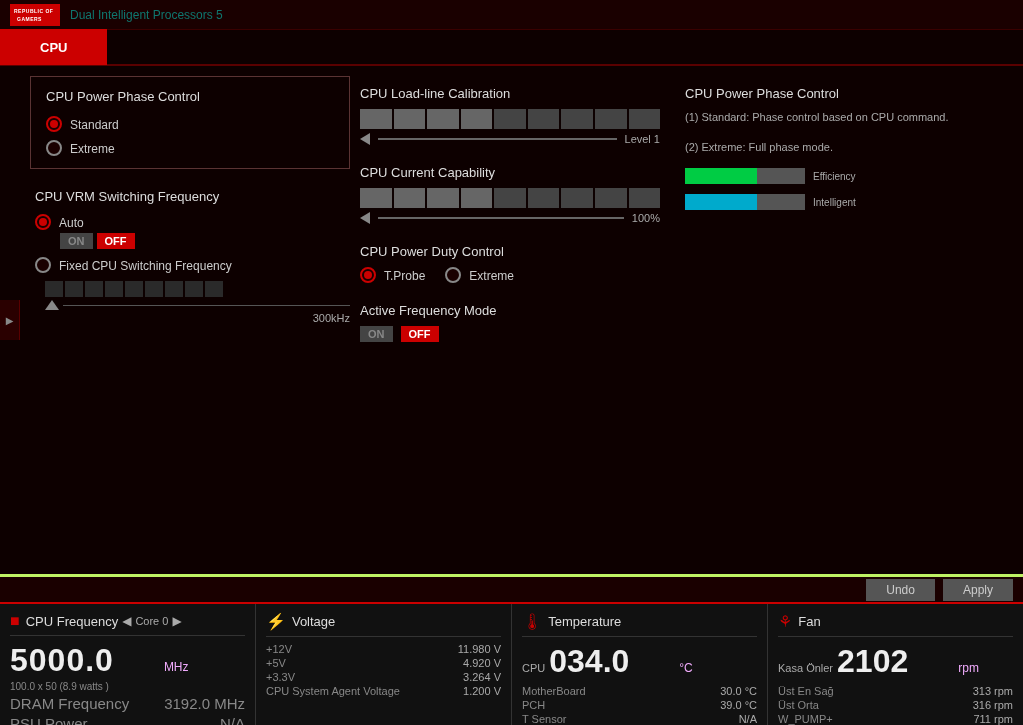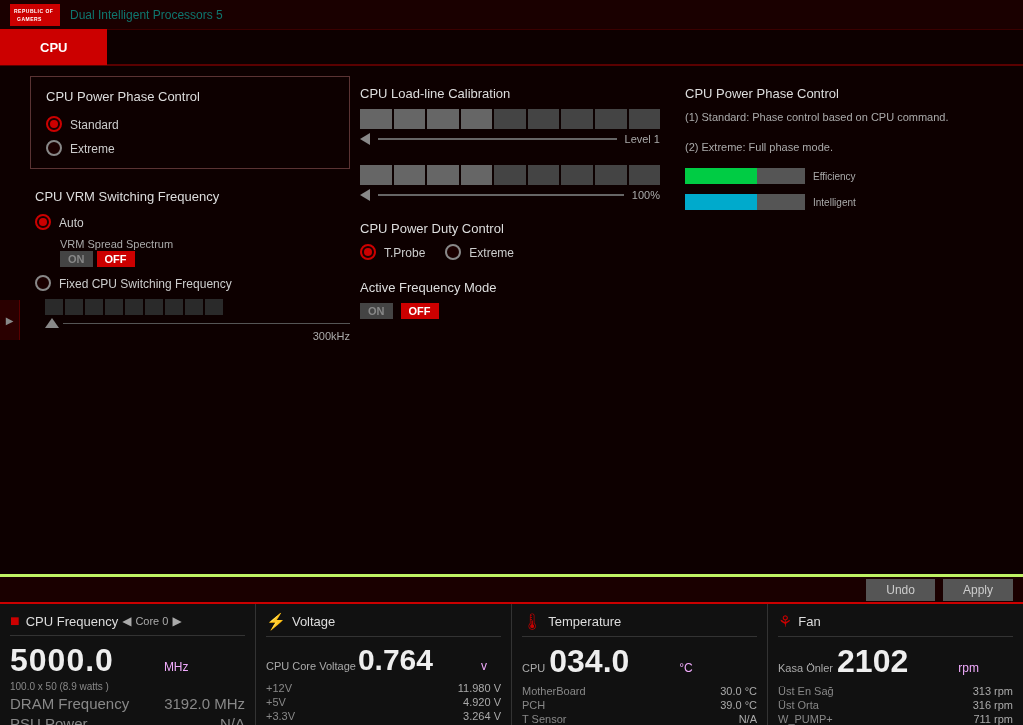--- a/index.html
+++ b/index.html
@@ -403,23 +403,20 @@
 
     <div class="freq-section">
       <div class="freq-title">CPU VRM Switching Frequency</div>
       <div class="radio-item" style="margin-bottom:8px;">
         <div class="radio-outer active">
           <div class="radio-inner"></div>
         </div>
         <span class="radio-label">Auto</span>
       </div>
 
-      <div class="toggle-group">
-        <span class="toggle-label">VRM Spread Spectrum</span>
-      </div>
       <div class="toggle-group" style="margin-left:25px; margin-top:-5px; margin-bottom:8px;">
         <button class="toggle-btn toggle-on">ON</button>
         <button class="toggle-btn toggle-off">OFF</button>
       </div>
 
       <div class="radio-item" style="margin-bottom:8px;">
         <div class="radio-outer"></div>
         <span class="radio-label">Fixed CPU Switching Frequency</span>
       </div>
 
@@ -460,20 +457,21 @@
         <div class="llc-seg darker"></div>
       </div>
       <div class="level-row">
         <div class="level-arrow"></div>
         <div class="level-line"></div>
         <span class="level-text">Level 1</span>
       </div>
     </div>
 
     <div class="ctrl-section">
+      <div class="ctrl-title">CPU Current Capability</div>
       <div class="llc-bar-container">
         <div class="llc-seg"></div>
         <div class="llc-seg"></div>
         <div class="llc-seg"></div>
         <div class="llc-seg"></div>
         <div class="llc-seg darker"></div>
         <div class="llc-seg darker"></div>
         <div class="llc-seg darker"></div>
         <div class="llc-seg darker"></div>
         <div class="llc-seg darker"></div>
@@ -563,25 +561,20 @@
       <span>PSU Power</span>
       <span>N/A</span>
     </div>
   </div>
 
   <div class="status-section">
     <div class="status-header">
       <span class="status-header-icon">⚡</span>
       <span class="status-header-title">Voltage</span>
     </div>
-    <div style="display:flex; align-items:baseline; gap:2px; margin-bottom:2px;">
-      <span style="font-size:11px; color:#aaa;">CPU Core Voltage</span>
-      <span class="big-voltage" style="font-size:30px;">0.764</span>
-      <span class="big-unit">v</span>
-    </div>
     <div class="voltage-rows">
       <div class="v-row">
         <span class="v-label">+12V</span>
         <span class="v-value">11.980  V</span>
       </div>
       <div class="v-row">
         <span class="v-label">+5V</span>
         <span class="v-value">4.920  V</span>
       </div>
       <div class="v-row">

